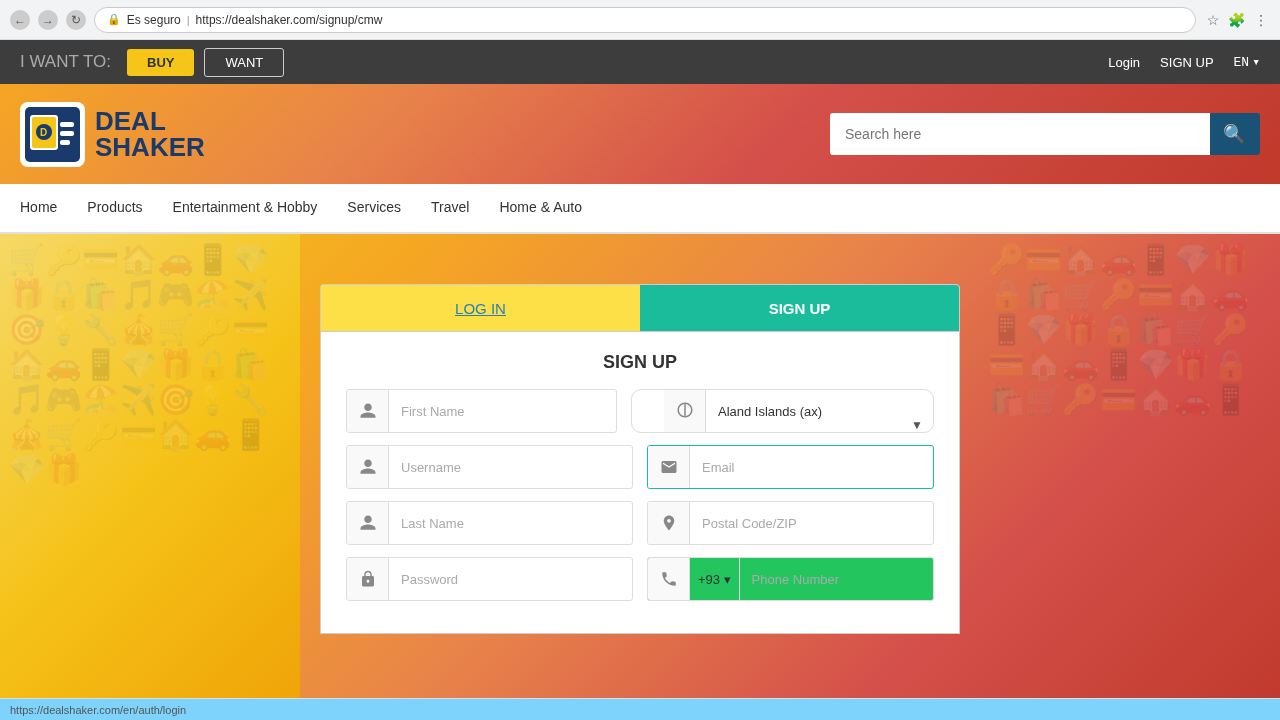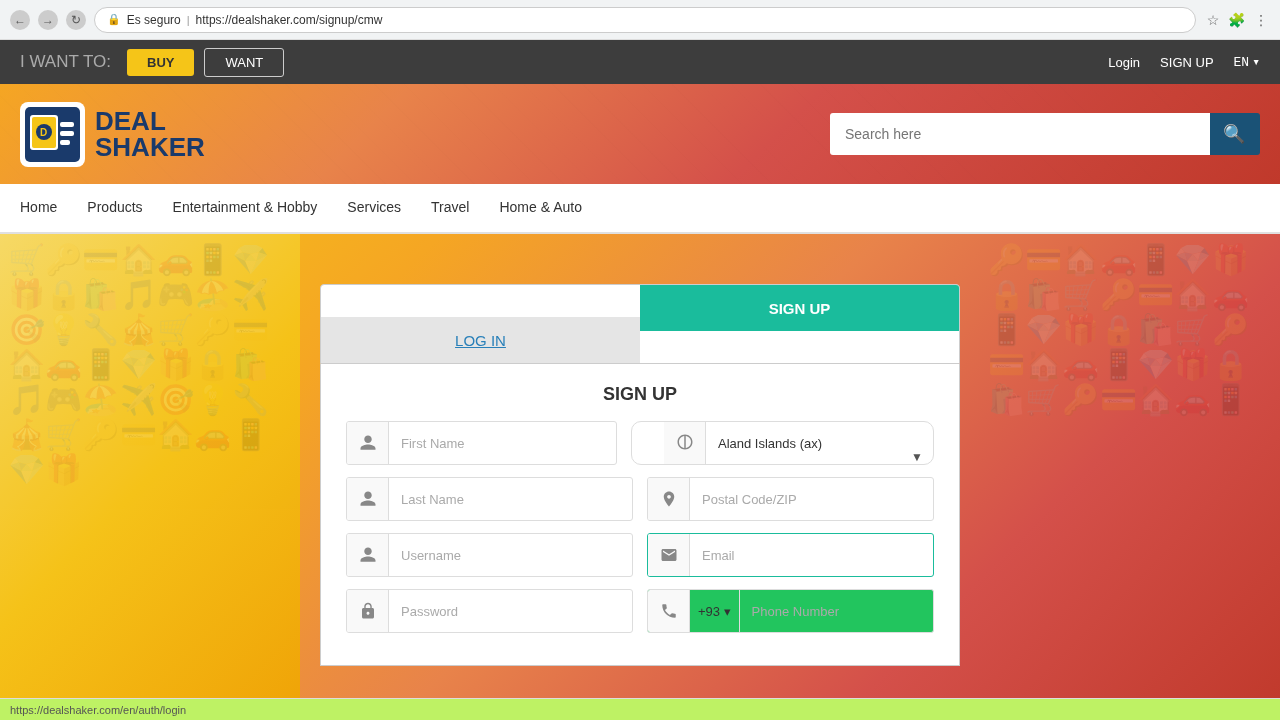--- a/index.html
+++ b/index.html
@@ -232,27 +232,26 @@
     .auth-tabs {
       display: flex;
       border-radius: 4px 4px 0 0;
       overflow: hidden;
       border: 1px solid #ccc;
       background: #fff;
     }
     .tab-login {
       flex: 1;
       height: 46px;
-      background: #e5e5e5;
+      background: #fde047;
       border: none;
       font-size: 15px;
       color: #2980b9;
       cursor: pointer;
       text-decoration: underline;
-      margin-top: 32px;
     }
     .tab-signup {
       flex: 1;
       height: 46px;
       background: #1abc9c;
       border: none;
       font-size: 15px;
       color: #fff;
       font-weight: bold;
       cursor: pointer;
@@ -373,21 +372,21 @@
     }
     .phone-input::placeholder { color: #aaa; }
 
     
     .status-bar {
       position: fixed;
       bottom: 0;
       left: 0;
       right: 0;
       height: 22px;
-      background: #bef264;
+      background: #7dd3fc;
       border-top: 1px solid #ddd;
       display: flex;
       align-items: center;
       padding: 0 10px;
       font-size: 11px;
       color: #555;
     }
   </style>
 </head>
 <body>
@@ -506,48 +505,48 @@
           </div>
         </div>
 
         <div class="form-row">
           <div class="input-group">
             <div class="input-icon">
               <svg width="18" height="18" viewBox="0 0 24 24" fill="#888">
                   <path d="M12 12c2.7 0 5-2.3 5-5s-2.3-5-5-5-5 2.3-5 5 2.3 5 5 5zm0 2c-3.3 0-10 1.7-10 5v2h20v-2c0-3.3-6.7-5-10-5z"></path>
                 </svg>
             </div>
-            <input type="text" placeholder="Last Name" style="">
-          </div>
-          <div class="input-group">
-            <div class="input-icon">
-              <svg width="18" height="18" viewBox="0 0 24 24" fill="#888">
-                  <path d="M12 2C8.13 2 5 5.13 5 9c0 5.25 7 13 7 13s7-7.75 7-13c0-3.87-3.13-7-7-7zm0 9.5c-1.38 0-2.5-1.12-2.5-2.5s1.12-2.5 2.5-2.5 2.5 1.12 2.5 2.5-1.12 2.5-2.5 2.5z"></path>
-                </svg>
-            </div>
-            <input type="text" placeholder="Postal Code/ZIP" style="">
+            <input type="text" placeholder="Username" style="">
+          </div>
+          <div class="input-group active">
+            <div class="input-icon">
+              <svg width="18" height="18" viewBox="0 0 24 24" fill="#888">
+                  <path d="M20 4H4c-1.1 0-2 .9-2 2v12c0 1.1.9 2 2 2h16c1.1 0 2-.9 2-2V6c0-1.1-.9-2-2-2zm0 4l-8 5-8-5V6l8 5 8-5v2z"></path>
+                </svg>
+            </div>
+            <input type="email" placeholder="Email" style="">
           </div>
         </div>
 
         <div class="form-row">
           <div class="input-group">
             <div class="input-icon">
               <svg width="18" height="18" viewBox="0 0 24 24" fill="#888">
                   <path d="M12 12c2.7 0 5-2.3 5-5s-2.3-5-5-5-5 2.3-5 5 2.3 5 5 5zm0 2c-3.3 0-10 1.7-10 5v2h20v-2c0-3.3-6.7-5-10-5z"></path>
                 </svg>
             </div>
-            <input type="text" placeholder="Username" style="">
-          </div>
-          <div class="input-group active">
-            <div class="input-icon">
-              <svg width="18" height="18" viewBox="0 0 24 24" fill="#888">
-                  <path d="M20 4H4c-1.1 0-2 .9-2 2v12c0 1.1.9 2 2 2h16c1.1 0 2-.9 2-2V6c0-1.1-.9-2-2-2zm0 4l-8 5-8-5V6l8 5 8-5v2z"></path>
-                </svg>
-            </div>
-            <input type="email" placeholder="Email" style="">
+            <input type="text" placeholder="Last Name" style="">
+          </div>
+          <div class="input-group">
+            <div class="input-icon">
+              <svg width="18" height="18" viewBox="0 0 24 24" fill="#888">
+                  <path d="M12 2C8.13 2 5 5.13 5 9c0 5.25 7 13 7 13s7-7.75 7-13c0-3.87-3.13-7-7-7zm0 9.5c-1.38 0-2.5-1.12-2.5-2.5s1.12-2.5 2.5-2.5 2.5 1.12 2.5 2.5-1.12 2.5-2.5 2.5z"></path>
+                </svg>
+            </div>
+            <input type="text" placeholder="Postal Code/ZIP" style="">
           </div>
         </div>
 
         <div class="form-row">
           <div class="input-group">
             <div class="input-icon">
               <svg width="18" height="18" viewBox="0 0 24 24" fill="#888">
                   <path d="M18 8h-1V6c0-2.76-2.24-5-5-5S7 3.24 7 6v2H6c-1.1 0-2 .9-2 2v10c0 1.1.9 2 2 2h12c1.1 0 2-.9 2-2V10c0-1.1-.9-2-2-2zm-6 9c-1.1 0-2-.9-2-2s.9-2 2-2 2 .9 2 2-.9 2-2 2zm3.1-9H8.9V6c0-1.71 1.39-3.1 3.1-3.1 1.71 0 3.1 1.39 3.1 3.1v2z"></path>
                 </svg>
             </div>

